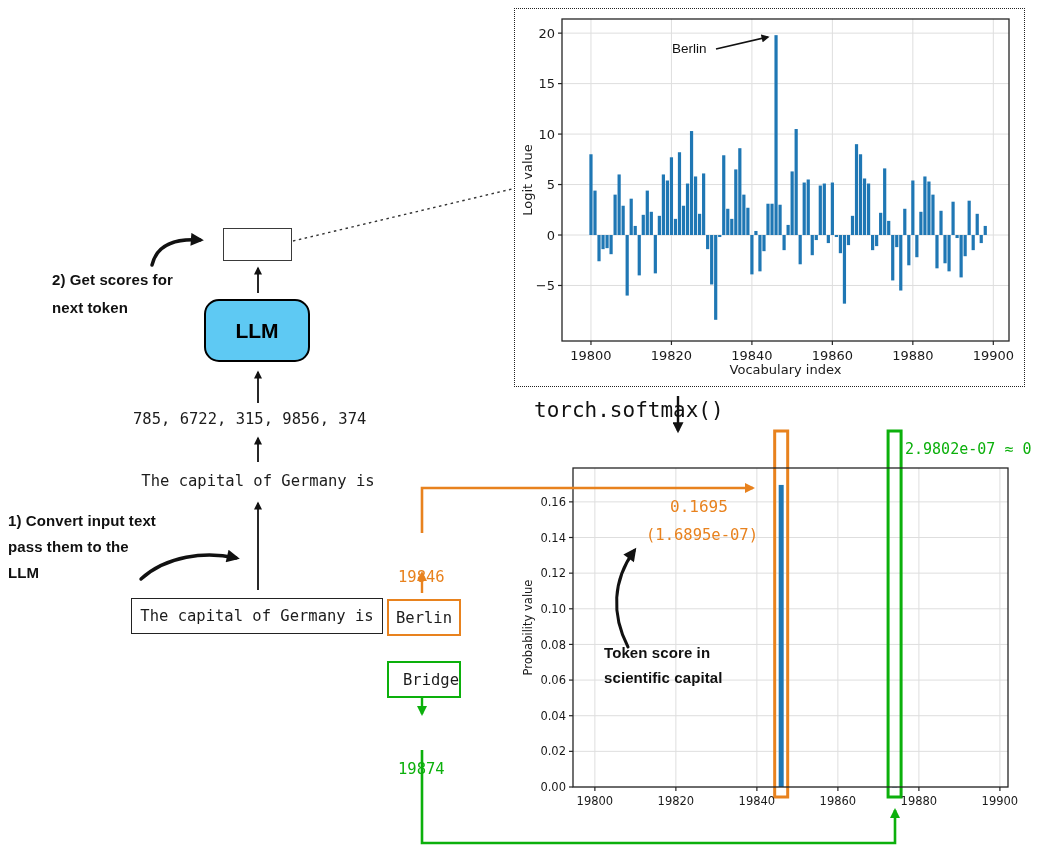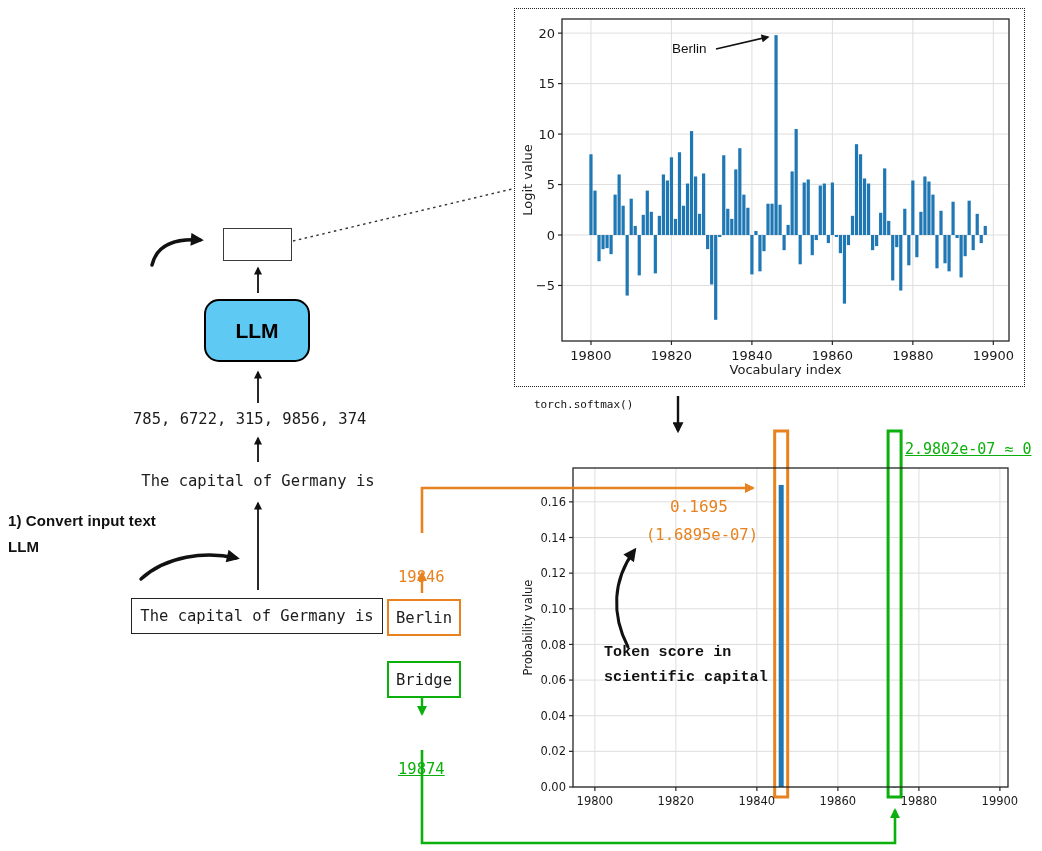--- a/index.html
+++ b/index.html
@@ -5,21 +5,21 @@
   html,body{margin:0;padding:0;background:#fff;}
   .canvas{position:relative;width:1042px;height:851px;background:#ffffff;
           font-family:"Liberation Sans",sans-serif;overflow:hidden;}
   .abs{position:absolute;}
   .mono{font-family:"DejaVu Sans Mono",monospace;color:#1c1c1c;}
   .hand{font-weight:700;color:#111;font-size:15px;line-height:26px;letter-spacing:0.1px;}
   .tokbox{display:flex;align-items:center;justify-content:center;
           font-family:"DejaVu Sans Mono",monospace;font-size:15.5px;color:#1c1c1c;background:#fff;}
   .dottedbox{border:1.6px dotted #222;}
   .orange{color:var(--orange);}
-  .green{color:var(--green);text-decoration:underline;}
+  .green{color:var(--green);}
   svg{display:block;}
 </style>
 </head>
 <body>
 
 <div class="canvas">
 
   <div class="abs dottedbox" style="left:514px;top:8px;width:509px;height:377px;"></div>
 
   <svg id="logit-svg" class="abs" style="left:514px;top:8px;" width="511" height="380">
@@ -220,60 +220,65 @@
       <text x="61" y="162.28525139664802" text-anchor="end" fill="#1a1a1a" font-size="11.5" font-family="&quot;DejaVu Sans&quot;, sans-serif">0.12</text>
       <line x1="64" x2="68" y1="122.50279329608935" y2="122.50279329608935" stroke="#262626" stroke-width="1.2"></line>
       <text x="61" y="126.64279329608935" text-anchor="end" fill="#1a1a1a" font-size="11.5" font-family="&quot;DejaVu Sans&quot;, sans-serif">0.14</text>
       <line x1="64" x2="68" y1="86.8603351955307" y2="86.8603351955307" stroke="#262626" stroke-width="1.2"></line>
       <text x="61" y="91.0003351955307" text-anchor="end" fill="#1a1a1a" font-size="11.5" font-family="&quot;DejaVu Sans&quot;, sans-serif">0.16</text>
       <text x="27" y="212.5" text-anchor="middle" fill="#1a1a1a" font-size="11.5" font-family="&quot;DejaVu Sans&quot;, sans-serif" transform="rotate(-90 27 212.5)">Probability value</text>
     </svg>
 
   <div class="abs" style="left:672px;top:41px;font-size:13.5px;color:#111;">Berlin</div>
 
+  <div class="abs hand" style="left:52px;top:266px;line-height:28px;">
+    <div>2) Get scores for</div>
+    <div>next token</div>
+  </div>
 
   <div class="abs" style="left:223px;top:228px;width:67px;height:31px;border:1.7px solid #3a3a3a;background:#fff;"></div>
 
   <div class="abs" style="left:204px;top:299px;width:102px;height:59px;border:2.6px solid #000;
        border-radius:15px;background:var(--llm_fill);display:flex;align-items:center;justify-content:center;
        font-weight:700;font-size:21px;color:#000;">
     <span>LLM</span>
   </div>
 
   <div class="abs mono" style="left:133px;top:410px;width:250px;text-align:left;font-size:15.5px;">785, 6722, 315, 9856, 374</div>
 
   <div class="abs mono" style="left:133px;top:472px;width:250px;text-align:center;font-size:15.5px;">The capital of Germany is</div>
 
   <div class="abs hand" style="left:8px;top:508px;">
     <div>1) Convert input text</div>
+    <div>pass them to the</div>
     <div>LLM</div>
   </div>
 
   <div class="abs tokbox" style="left:131px;top:598px;width:250px;height:34px;border:1.8px solid #222;">
     <span>The capital of Germany is</span>
   </div>
 
   <div class="abs tokbox" style="left:387px;top:599px;width:70px;height:33px;border:2px solid var(--orange);">
     <span>Berlin</span>
   </div>
 
-  <div class="abs tokbox" style="left:387px;top:661px;width:70px;height:33px;border:2px solid var(--green);">
+  <div class="abs tokbox" style="left:387px;top:661px;width:70px;height:33px;border:2px solid var(--green);justify-content:flex-end;">
     <span>Bridge</span>
   </div>
 
   <div class="abs mono orange" style="left:398px;top:544px;font-size:15.5px;margin-top:24px;">19846</div>
   <div class="abs mono green" style="left:398px;top:724px;font-size:15.5px;margin-top:36px;">19874</div>
 
-  <div class="abs mono" style="left:534px;top:398px;font-size:11px;color:#111;">torch.softmax()</div>
+  <div class="abs mono" style="left:534px;top:398px;font-size:21px;color:#111;">torch.softmax()</div>
 
   <div class="abs mono orange" style="left:670px;top:497px;font-size:16px;text-align:right;">0.1695</div>
   <div class="abs mono orange" style="left:646px;top:526px;font-size:15.5px;">(1.6895e-07)</div>
   <div class="abs mono green" style="left:905px;top:440px;font-size:15px;">2.9802e-07 ≈ 0</div>
 
-  <div class="abs hand" style="left:604px;top:640px;line-height:25px;font-family:Liberation Mono, monospace;">
+  <div class="abs hand" style="left:604px;top:640px;line-height:25px;">
     <div>Token score in</div>
     <div>scientific capital</div>
   </div>
 
   <svg class="abs" style="left:0;top:0;pointer-events:none;" width="1042" height="851">
     <defs>
       <marker id="mB" viewBox="0 0 10 10" refX="8" refY="5" markerWidth="9" markerHeight="8" orient="auto" markerUnits="userSpaceOnUse">
           <path d="M0,0L10,5L0,10z" fill="#111"></path>
         </marker>
       <marker id="mB2" viewBox="0 0 10 10" refX="8" refY="5" markerWidth="13" markerHeight="11" orient="auto" markerUnits="userSpaceOnUse">

